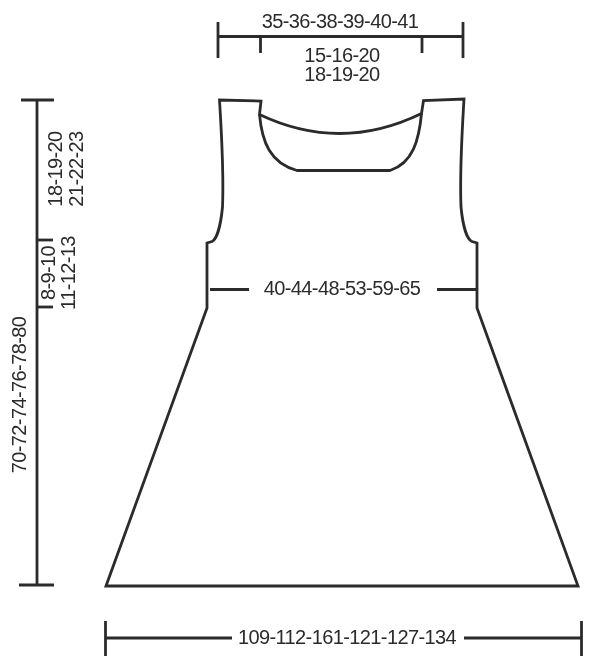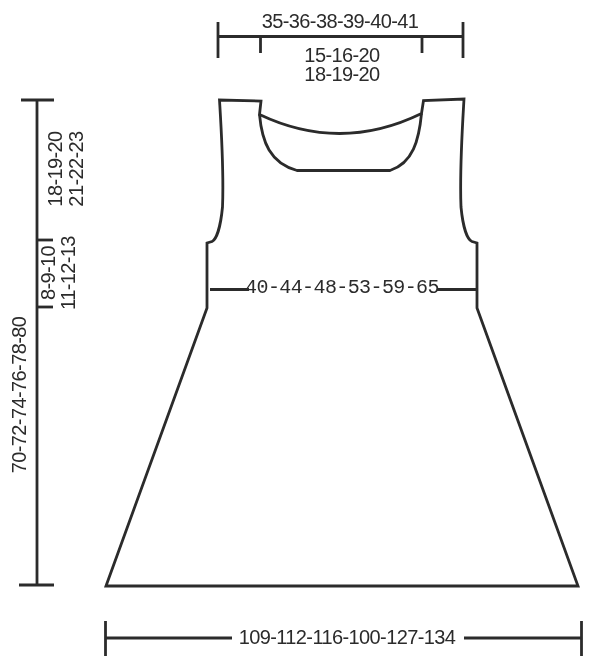--- a/index.html
+++ b/index.html
@@ -80,22 +80,22 @@
     <path class="stroke" d="M 37 100 V 585"></path>
     <path class="stroke" d="M 21 100 H 54"></path>
     <path class="stroke" d="M 37 240 H 53"></path>
     <path class="stroke" d="M 37 307 H 53"></path>
     <path class="stroke" d="M 19 585 H 54"></path>
   </svg>
 
   <div class="label" style="left:340px; top:21px;">35-36-38-39-40-41</div>
   <div class="label" style="left:342px; top:55px;">15-16-20</div>
   <div class="label" style="left:342px; top:74px;">18-19-20</div>
-  <div class="label" style="left:342px; top:288px;font-family:Liberation Mono, monospace;">40-44-48-53-59-65</div>
-  <div class="label" style="left:347px; top:637px;">109-112-116-100-127-134</div>
+  <div class="label" style="left:342px; top:288px;">40-44-48-53-59-65</div>
+  <div class="label" style="left:347px; top:637px;">109-112-161-121-127-134</div>
 
   <div class="label vert" style="left:55px; top:169px;">18-19-20</div>
   <div class="label vert" style="left:76px; top:169px;">21-22-23</div>
   <div class="label vert" style="left:48px; top:273px;">8-9-10</div>
   <div class="label vert" style="left:68px; top:273px;">11-12-13</div>
   <div class="label vert" style="left:19px; top:395px;">70-72-74-76-78-80</div>
 
 </div>
 
 </body></html>

